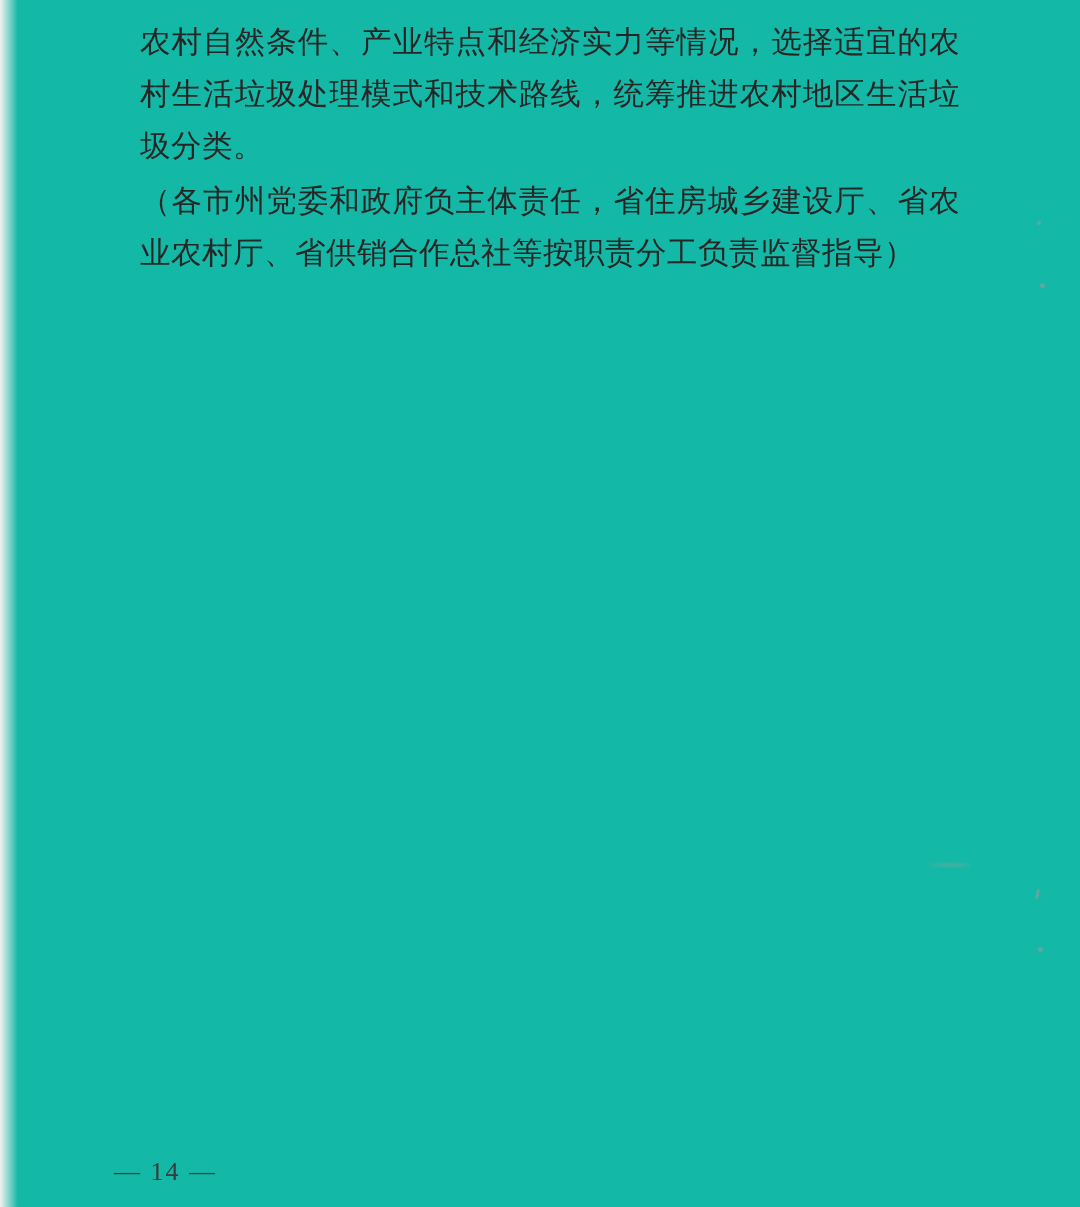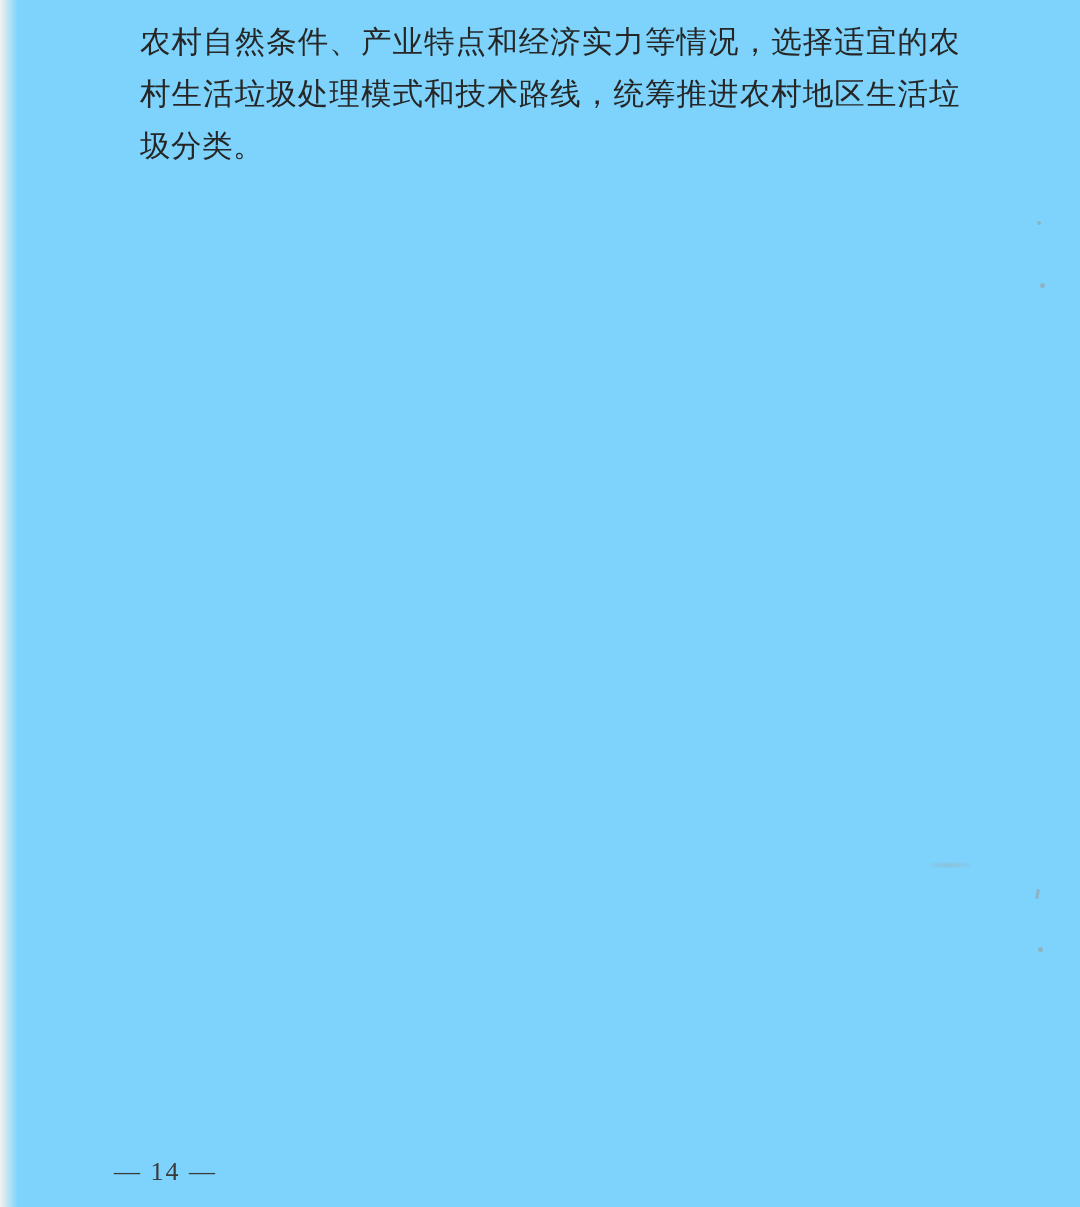--- a/index.html
+++ b/index.html
@@ -11,21 +11,21 @@
     width: 1080px;
     height: 1207px;
     position: relative;
     overflow: hidden;
     font-family: "Liberation Serif", "DejaVu Serif", serif;
     color: #2b2b2b;
   }
   .page {
     position: absolute;
     inset: 0;
-    background: #7dd3fc;
+    background: #14b8a6;
     text-decoration: underline;
   }
   
   .page::before {
     content: "";
     position: absolute;
     top: 0; left: 0; width: 18px; height: 100%;
     background: linear-gradient(to right, #f2f1ee, rgba(255,255,255,0));
     pointer-events: none;
   }
@@ -78,20 +78,21 @@
     background: radial-gradient(ellipse at center, rgba(160,160,156,0.35), rgba(255,255,255,0));
   }
 </style>
 </head>
 <body>
 
 <div class="page">
 
   <div class="body-text">
     <p class="indent">农村自然条件、产业特点和经济实力等情况，选择适宜的农村生活垃圾处理模式和技术路线，统筹推进农村地区生活垃圾分类。</p>
+    <p class="indent">（各市州党委和政府负主体责任，省住房城乡建设厅、省农业农村厅、省供销合作总社等按职责分工负责监督指导）</p>
   </div>
 
   <div class="smudge"></div>
   <div class="speck s1"></div>
   <div class="speck s2"></div>
   <div class="speck s3"></div>
   <div class="speck s4"></div>
 
   <div class="page-number">— 14 —</div>
 

